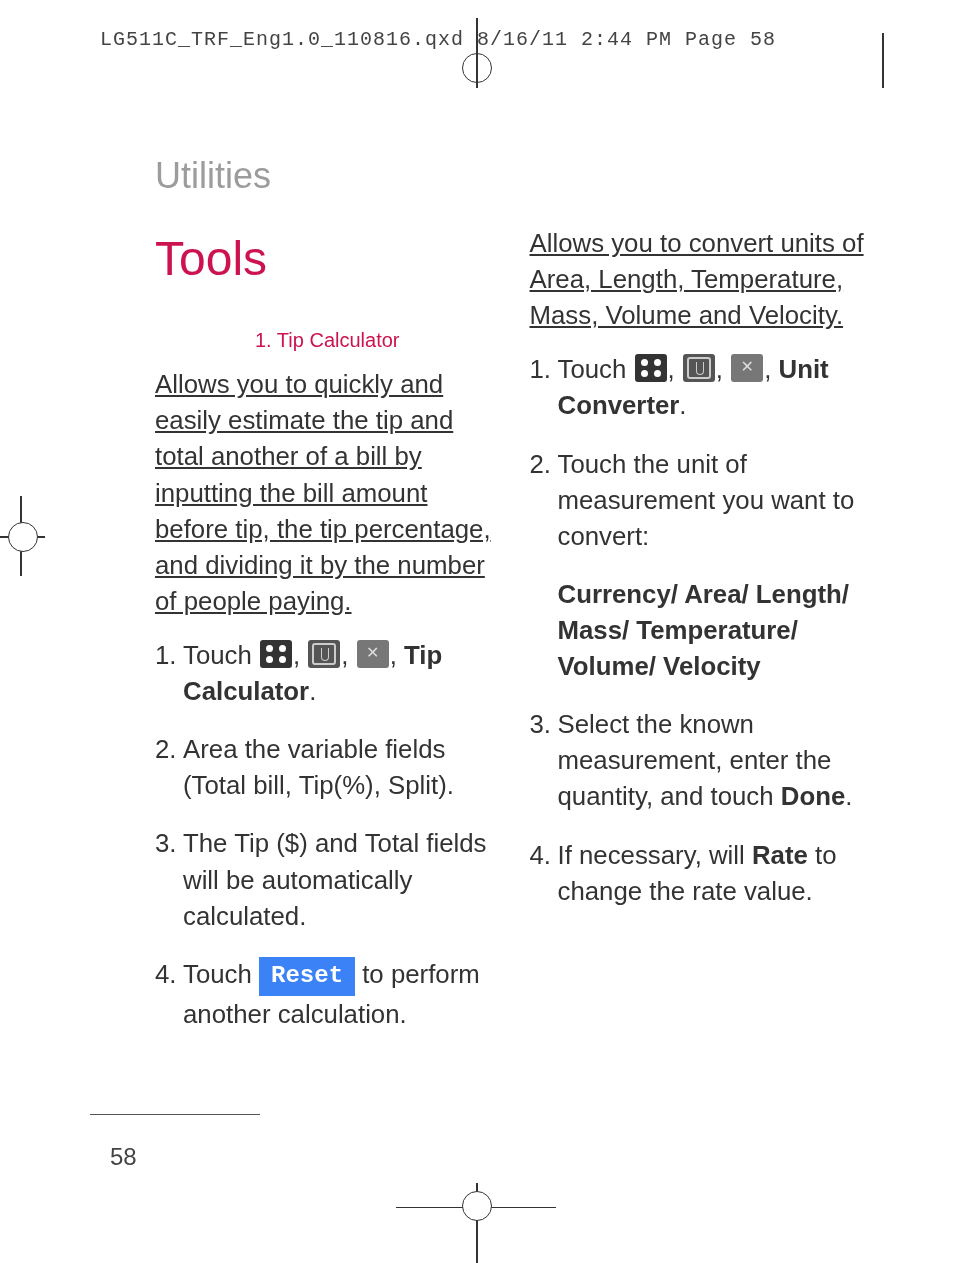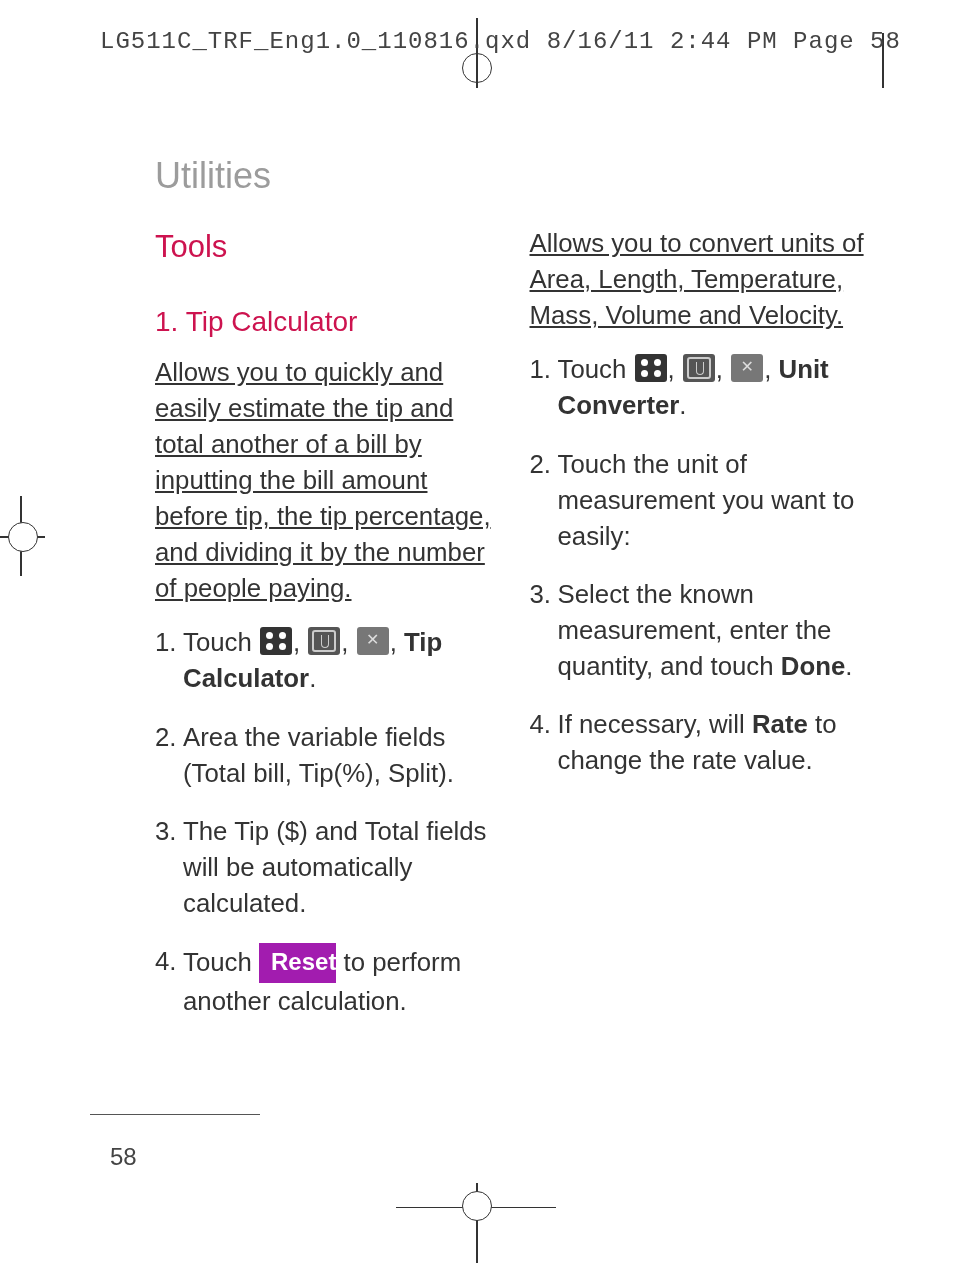--- a/index.html
+++ b/index.html
@@ -13,21 +13,21 @@
     width: 954px;
     height: 1263px;
     position: relative;
     box-sizing: border-box;
   }
   .header-line {
     position: absolute;
     top: 28px;
     left: 100px;
     font-family: "Courier New", monospace;
-    font-size: 24px;
+    font-size: 20px;
     letter-spacing: 1px;
     color: #444;
   }
   .crop-top {
     position: absolute;
     top: 18px;
     left: 50%;
     width: 2px;
     height: 70px;
     background: #333;
@@ -126,30 +126,31 @@
     gap: 30px;
     font-family: "Helvetica Neue", Arial, sans-serif;
   }
   .col {
     flex: 1;
     font-size: 25.8px;
     line-height: 1.4;
     color: #333;
   }
   .h1-section {
-    font-size: 31px;
+    font-size: 48px;
     color: #cd134f;
     font-weight: 500;
     margin: 0 0 14px 0;
   }
   .h2-section {
-    font-size: 28px;
+    font-size: 20px;
     color: #cd134f;
     font-weight: 500;
     margin: 24px 0 12px 0;
+    text-align: center;
   }
   .h2-section.first { margin-top: 34px; }
   p { margin: 0 0 18px 0; text-decoration: underline; }
   .step {
     display: flex;
     margin: 0 0 22px 0;
   }
   .step-num {
     flex: 0 0 28px;
   }
@@ -204,26 +205,27 @@
   .icon-x::before {
     content: "✕";
     position: absolute;
     top: 2px; left: 0; right: 0;
     text-align: center;
     color: #ddd;
     font-size: 16px;
   }
   .btn-reset {
     display: inline-block;
-    background: #a21caf;
+    background: #3b82f6;
     color: #fff;
     font-weight: bold;
-    padding: 2px 0 4px 12px;
+    padding: 2px 12px 4px 12px;
     font-size: 24px;
     vertical-align: 1px;
+    font-family: Liberation Mono, monospace;
   }
   .page-num {
     position: absolute;
     left: 110px;
     bottom: 92px;
     font-size: 24px;
     color: #444;
     font-family: "Helvetica Neue", Arial, sans-serif;
     margin-top: 15px;
   }
@@ -286,23 +288,26 @@
 
       <div class="step">
         <div class="step-num">1.</div>
         <div class="step-body">
           <span>Touch </span><span class="icon icon-apps"></span><span>, </span><span class="icon icon-tools"></span><span>, </span><span class="icon icon-x"></span><span>, </span><b>Unit Converter</b><span>.</span>
         </div>
       </div>
 
       <div class="step">
         <div class="step-num">2.</div>
-        <div class="step-body">Touch the unit of measurement you want to easily:</div>
-      </div>
-
+        <div class="step-body">Touch the unit of measurement you want to convert:</div>
+      </div>
+
+      <div class="indent-block">
+        <b>Currency/ Area/ Length/ Mass/ Temperature/ Volume/ Velocity</b>
+      </div>
 
       <div class="step">
         <div class="step-num">3.</div>
         <div class="step-body">
           <span>Select the known measurement, enter the quantity, and touch </span><b>Done</b><span>.</span>
         </div>
       </div>
 
       <div class="step">
         <div class="step-num">4.</div>

